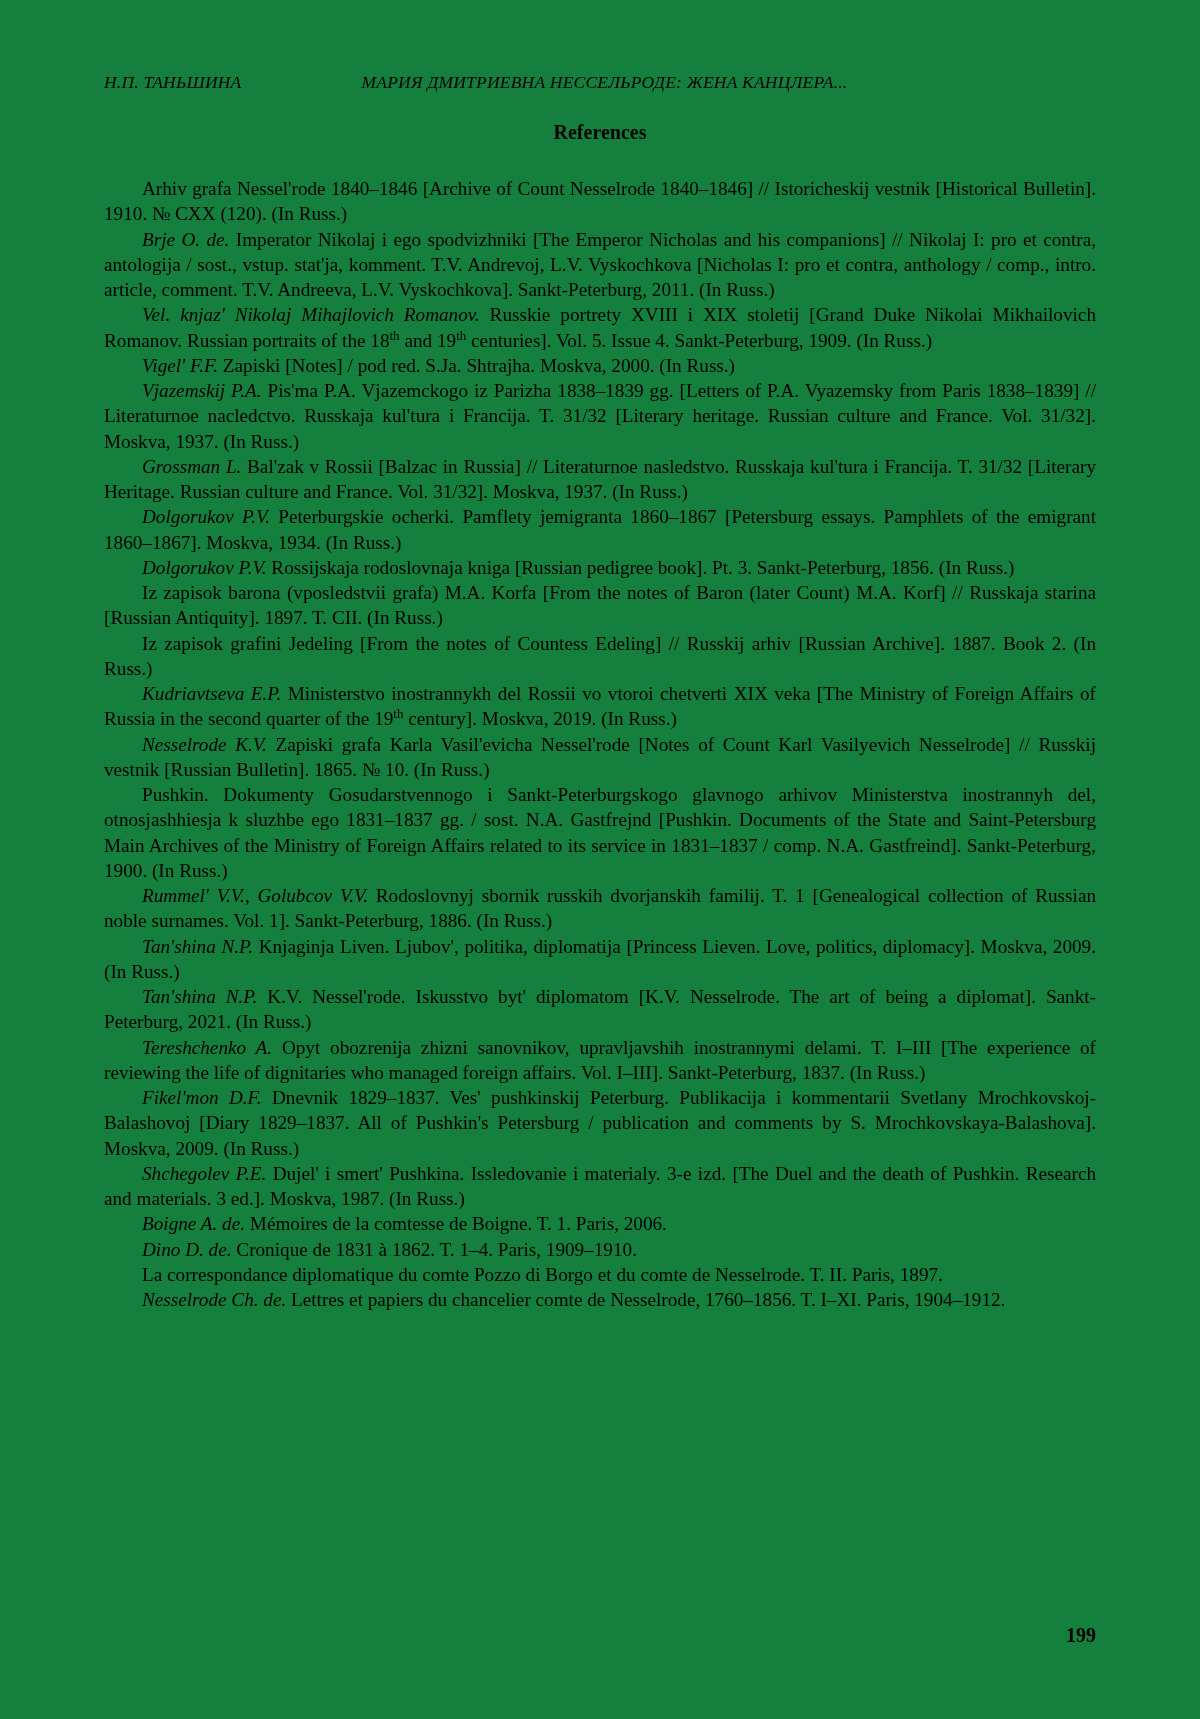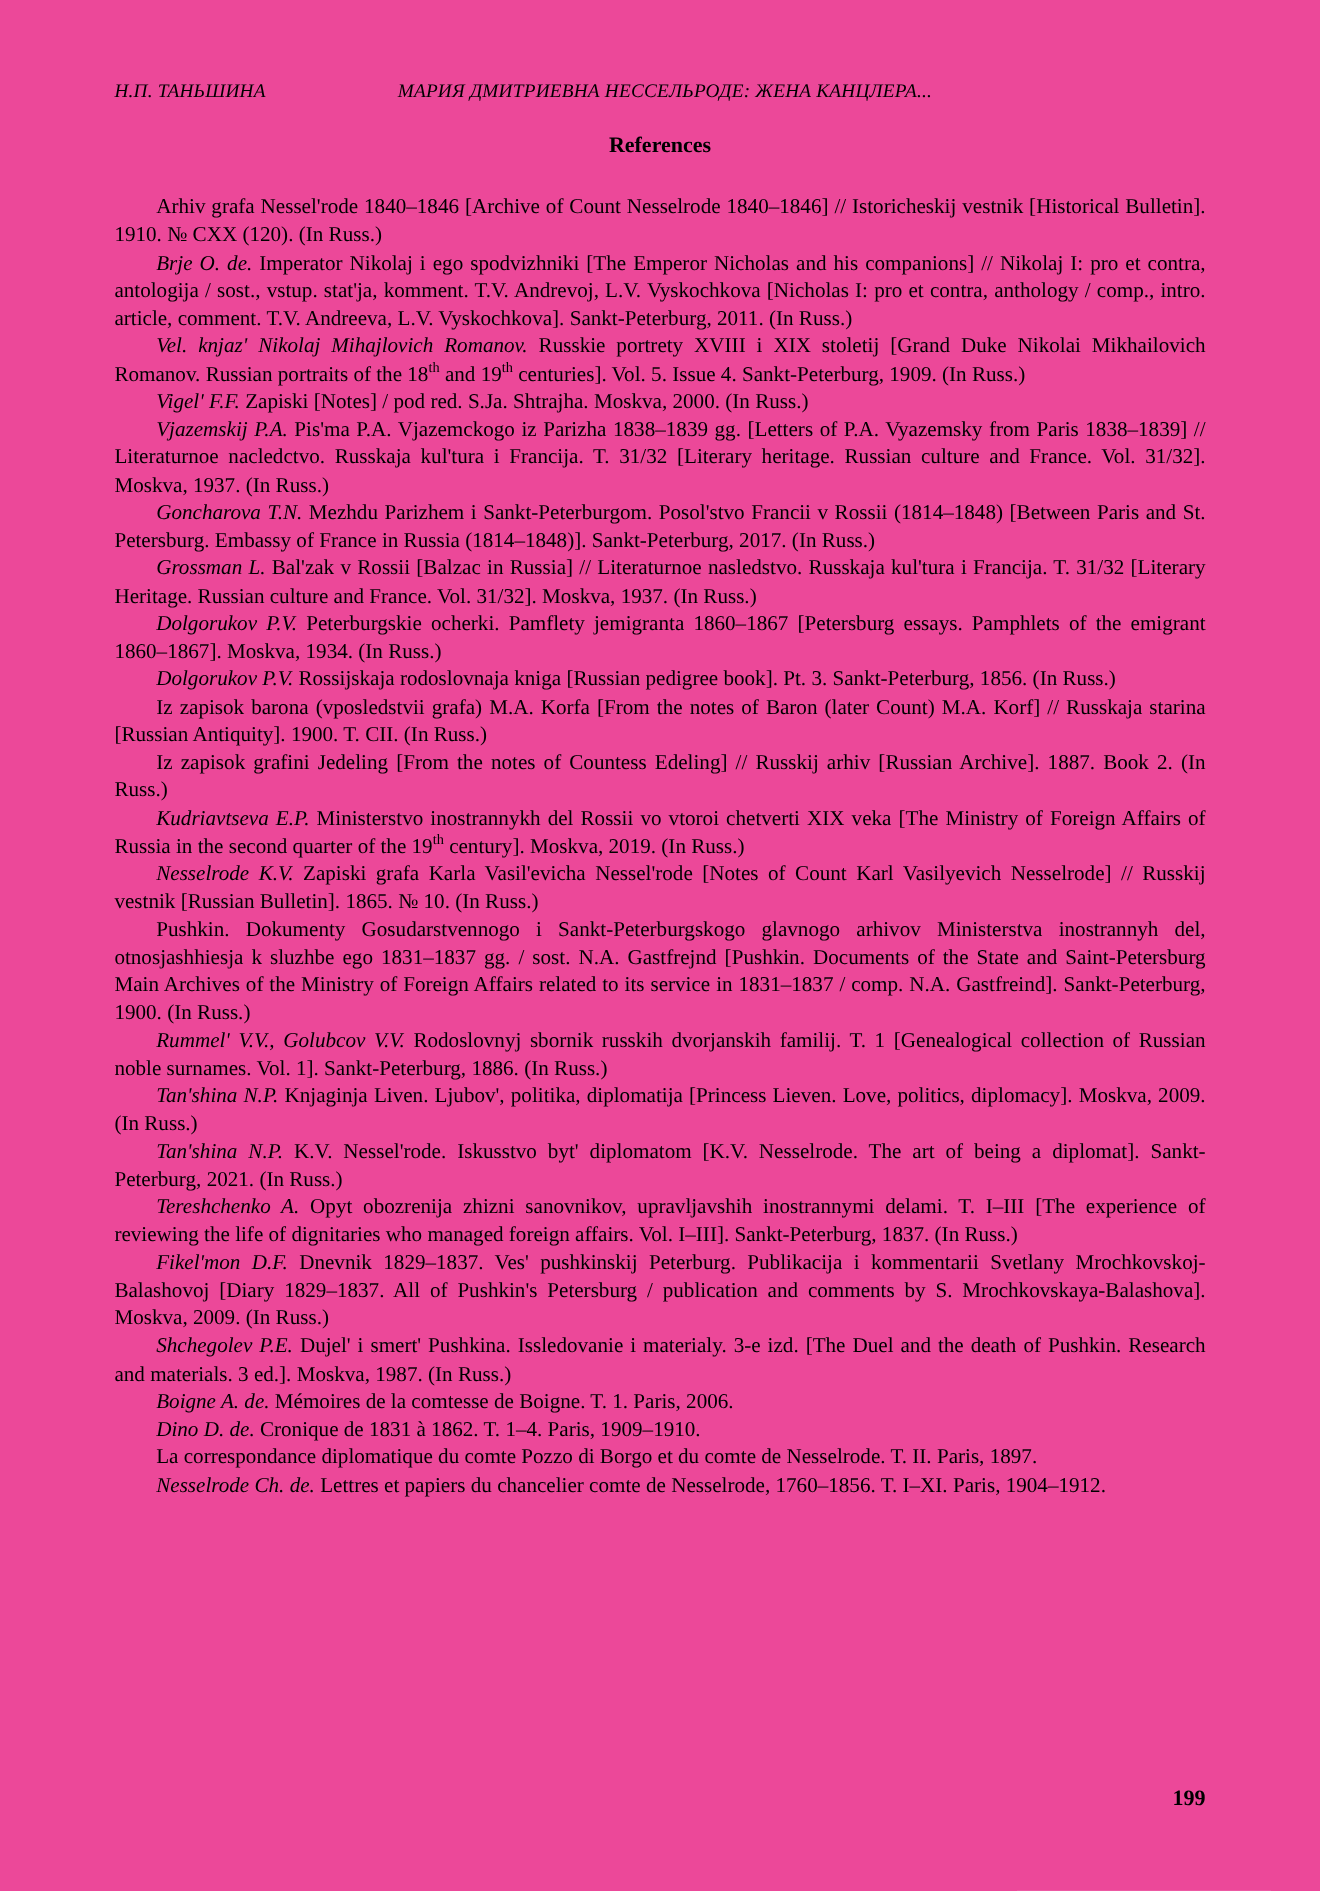--- a/index.html
+++ b/index.html
@@ -4,21 +4,21 @@
 <style>
   html, body {
     margin: 0;
     padding: 0;
     background: #ffffff;
   }
   .page {
     position: relative;
     width: 1200px;
     height: 1719px;
-    background: #ec4899;
+    background: #15803d;
     font-family: "Liberation Serif", serif;
     color: #000000;
     box-sizing: border-box;
     padding: 0;
     overflow: hidden;
   }
   .running-head {
     position: absolute;
     top: 72px;
     left: 104px;
@@ -87,25 +87,24 @@
   </div>
 
   <div class="section-title">References</div>
 
   <div class="refs">
       <p class="ref" id="ref-arhiv-grafa"><span>Arhiv grafa Nessel'rode 1840–1846 [Archive of Count Nesselrode 1840–1846] // Istoricheskij vestnik [Historical Bulletin]. 1910. № CXX (120). (In Russ.)</span></p>
       <p class="ref" id="ref-brje"><i>Brje O. de.</i><span> Imperator Nikolaj i ego spodvizhniki [The Emperor Nicholas and his companions] // Nikolaj I: pro et contra, antologija / sost., vstup. stat'ja, komment. T.V. Andrevoj, L.V. Vyskochkova [Nicholas I: pro et contra, anthology / comp., intro. article, comment. T.V. Andreeva, L.V. Vyskochkova]. Sankt-Peterburg, 2011. (In Russ.)</span></p>
       <p class="ref" id="ref-vel-knjaz"><i>Vel. knjaz' Nikolaj Mihajlovich Romanov.</i><span> Russkie portrety XVIII i XIX stoletij [Grand Duke Nikolai Mikhailovich Romanov. Russian portraits of the 18</span><sup>th</sup><span> and 19</span><sup>th</sup><span> centuries]. Vol. 5. Issue 4. Sankt-Peterburg, 1909. (In Russ.)</span></p>
       <p class="ref" id="ref-vigel"><i>Vigel' F.F.</i><span> Zapiski [Notes] / pod red. S.Ja. Shtrajha. Moskva, 2000. (In Russ.)</span></p>
       <p class="ref" id="ref-vjazemskij"><i>Vjazemskij P.A.</i><span> Pis'ma P.A. Vjazemckogo iz Parizha 1838–1839 gg. [Letters of P.A. Vyazemsky from Paris 1838–1839] // Literaturnoe nacledctvo. Russkaja kul'tura i Francija. T. 31/32 [Literary heritage. Russian culture and France. Vol. 31/32]. Moskva, 1937. (In Russ.)</span></p>
-      <p class="ref" id="ref-goncharova"><i>Goncharova T.N.</i><span> Mezhdu Parizhem i Sankt-Peterburgom. Posol'stvo Francii v Rossii (1814–1848) [Between Paris and St. Petersburg. Embassy of France in Russia (1814–1848)]. Sankt-Peterburg, 2017. (In Russ.)</span></p>
       <p class="ref" id="ref-grossman"><i>Grossman L.</i><span> Bal'zak v Rossii [Balzac in Russia] // Literaturnoe nasledstvo. Russkaja kul'tura i Francija. T. 31/32 [Literary Heritage. Russian culture and France. Vol. 31/32]. Moskva, 1937. (In Russ.)</span></p>
       <p class="ref" id="ref-dolgorukov-1"><i>Dolgorukov P.V.</i><span> Peterburgskie ocherki. Pamflety jemigranta 1860–1867 [Petersburg essays. Pamphlets of the emigrant 1860–1867]. Moskva, 1934. (In Russ.)</span></p>
       <p class="ref" id="ref-dolgorukov-2"><i>Dolgorukov P.V.</i><span> Rossijskaja rodoslovnaja kniga [Russian pedigree book]. Pt. 3. Sankt-Peterburg, 1856. (In Russ.)</span></p>
-      <p class="ref" id="ref-iz-zapisok-korfa"><span>Iz zapisok barona (vposledstvii grafa) M.A. Korfa [From the notes of Baron (later Count) M.A. Korf] // Russkaja starina [Russian Antiquity]. 1900. T. CII. (In Russ.)</span></p>
+      <p class="ref" id="ref-iz-zapisok-korfa"><span>Iz zapisok barona (vposledstvii grafa) M.A. Korfa [From the notes of Baron (later Count) M.A. Korf] // Russkaja starina [Russian Antiquity]. 1897. T. CII. (In Russ.)</span></p>
       <p class="ref" id="ref-iz-zapisok-jedeling"><span>Iz zapisok grafini Jedeling [From the notes of Countess Edeling] // Russkij arhiv [Russian Archive]. 1887. Book 2. (In Russ.)</span></p>
       <p class="ref" id="ref-kudriavtseva"><i>Kudriavtseva E.P.</i><span> Ministerstvo inostrannykh del Rossii vo vtoroi chetverti XIX veka [The Ministry of Foreign Affairs of Russia in the second quarter of the 19</span><sup>th</sup><span> century]. Moskva, 2019. (In Russ.)</span></p>
       <p class="ref" id="ref-nesselrode-kv"><i>Nesselrode K.V.</i><span> Zapiski grafa Karla Vasil'evicha Nessel'rode [Notes of Count Karl Vasilyevich Nesselrode] // Russkij vestnik [Russian Bulletin]. 1865. № 10. (In Russ.)</span></p>
       <p class="ref" id="ref-pushkin"><span>Pushkin. Dokumenty Gosudarstvennogo i Sankt-Peterburgskogo glavnogo arhivov Ministerstva inostrannyh del, otnosjashhiesja k sluzhbe ego 1831–1837 gg. / sost. N.A. Gastfrejnd [Pushkin. Documents of the State and Saint-Petersburg Main Archives of the Ministry of Foreign Affairs related to its service in 1831–1837 / comp. N.A. Gastfreind]. Sankt-Peterburg, 1900. (In Russ.)</span></p>
       <p class="ref" id="ref-rummel-golubcov"><i>Rummel' V.V., Golubcov V.V.</i><span> Rodoslovnyj sbornik russkih dvorjanskih familij. T. 1 [Genealogical collection of Russian noble surnames. Vol. 1]. Sankt-Peterburg, 1886. (In Russ.)</span></p>
       <p class="ref" id="ref-tanshina-1"><i>Tan'shina N.P.</i><span> Knjaginja Liven. Ljubov', politika, diplomatija [Princess Lieven. Love, politics, diplomacy]. Moskva, 2009. (In Russ.)</span></p>
       <p class="ref" id="ref-tanshina-2"><i>Tan'shina N.P.</i><span> K.V. Nessel'rode. Iskusstvo byt' diplomatom [K.V. Nesselrode. The art of being a diplomat]. Sankt-Peterburg, 2021. (In Russ.)</span></p>
       <p class="ref" id="ref-tereshchenko"><i>Tereshchenko A.</i><span> Opyt obozrenija zhizni sanovnikov, upravljavshih inostrannymi delami. T. I–III [The experience of reviewing the life of dignitaries who managed foreign affairs. Vol. I–III]. Sankt-Peterburg, 1837. (In Russ.)</span></p>
       <p class="ref" id="ref-fikelmon"><i>Fikel'mon D.F.</i><span> Dnevnik 1829–1837. Ves' pushkinskij Peterburg. Publikacija i kommentarii Svetlany Mrochkovskoj-Balashovoj [Diary 1829–1837. All of Pushkin's Petersburg / publication and comments by S. Mrochkovskaya-Balashova]. Moskva, 2009. (In Russ.)</span></p>
       <p class="ref" id="ref-shchegolev"><i>Shchegolev P.E.</i><span> Dujel' i smert' Pushkina. Issledovanie i materialy. 3-e izd. [The Duel and the death of Pushkin. Research and materials. 3 ed.]. Moskva, 1987. (In Russ.)</span></p>

